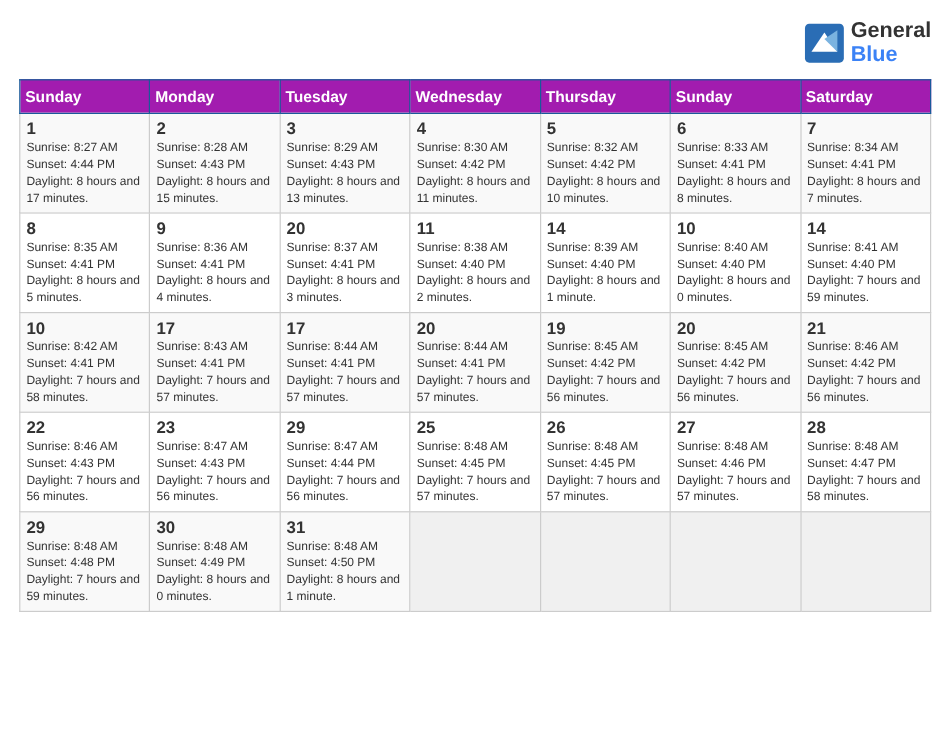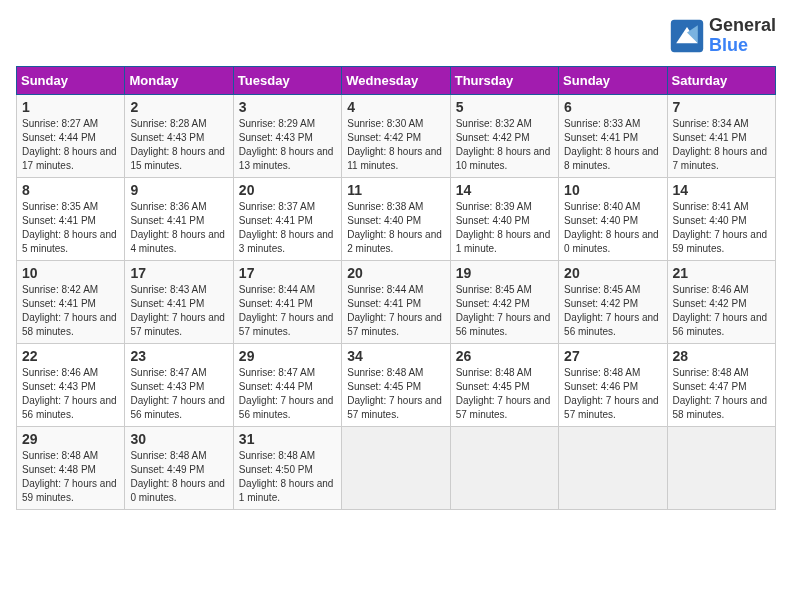--- a/index.html
+++ b/index.html
@@ -215,21 +215,21 @@
         </td>
         <td>
           <span class="day-number">23</span>
           <div class="day-info">Sunrise: 8:47 AM<br>Sunset: 4:43 PM<br>Daylight: 7 hours and 56 minutes.</div>
         </td>
         <td>
           <span class="day-number">29</span>
           <div class="day-info">Sunrise: 8:47 AM<br>Sunset: 4:44 PM<br>Daylight: 7 hours and 56 minutes.</div>
         </td>
         <td>
-          <span class="day-number">34</span>
+          <span class="day-number">25</span>
           <div class="day-info">Sunrise: 8:48 AM<br>Sunset: 4:45 PM<br>Daylight: 7 hours and 57 minutes.</div>
         </td>
         <td>
           <span class="day-number">26</span>
           <div class="day-info">Sunrise: 8:48 AM<br>Sunset: 4:45 PM<br>Daylight: 7 hours and 57 minutes.</div>
         </td>
         <td>
           <span class="day-number">27</span>
           <div class="day-info">Sunrise: 8:48 AM<br>Sunset: 4:46 PM<br>Daylight: 7 hours and 57 minutes.</div>
         </td>

